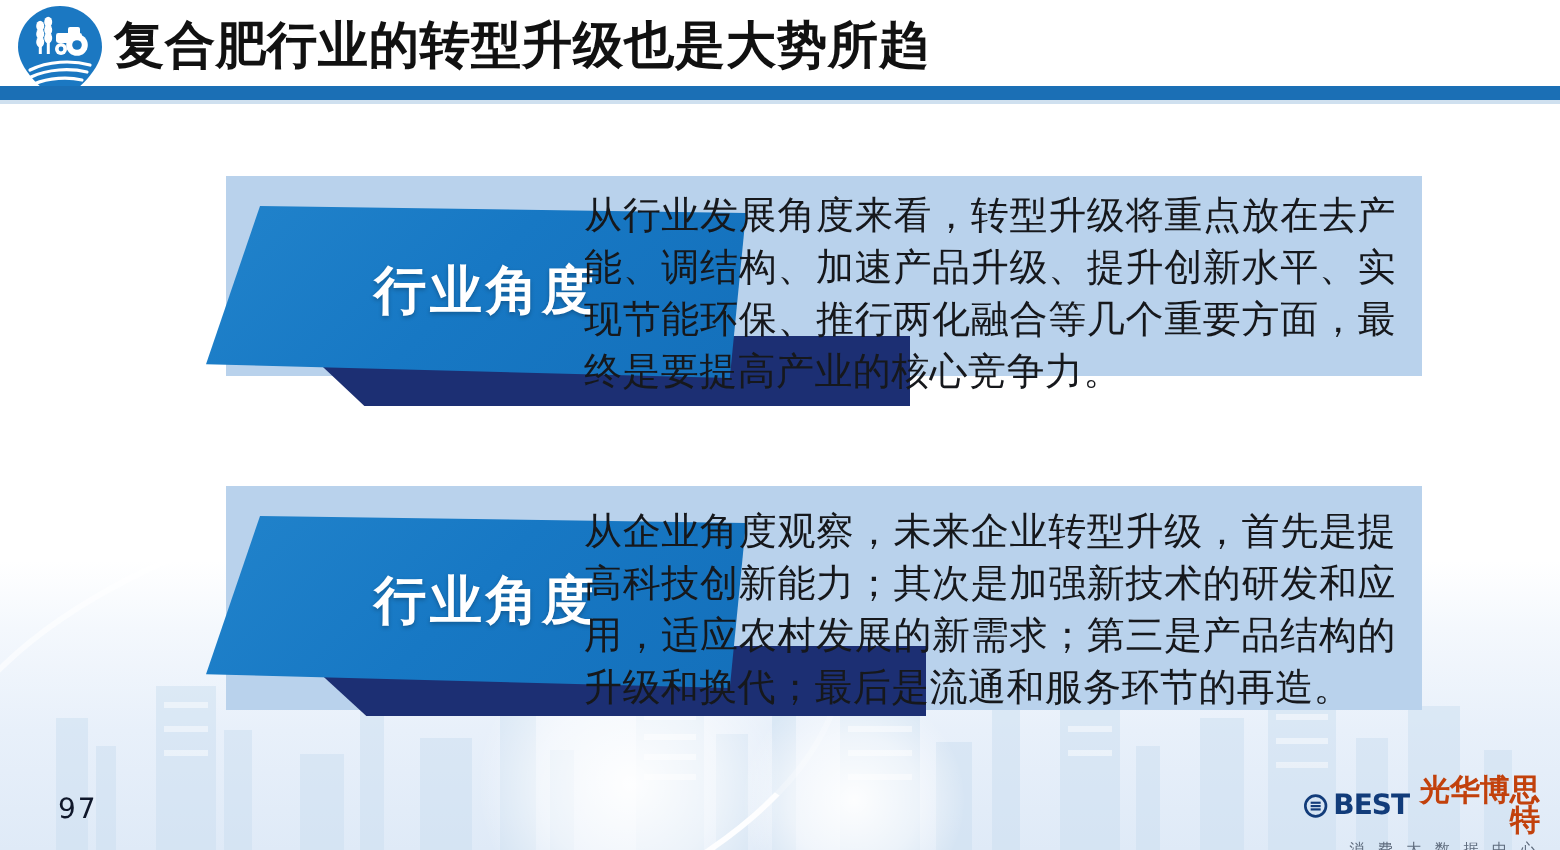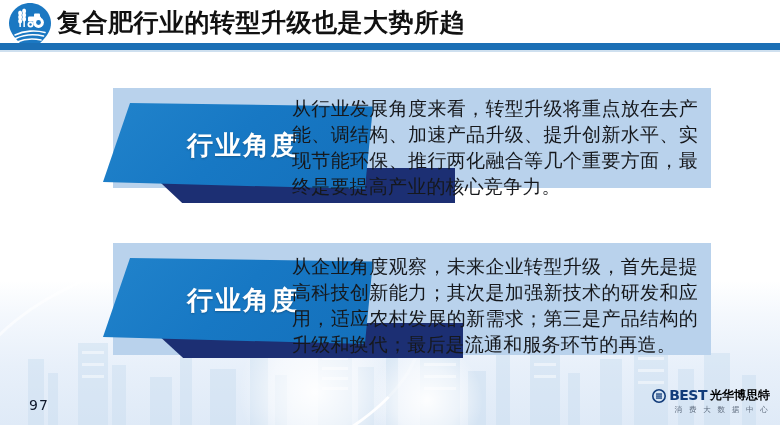--- a/index.html
+++ b/index.html
@@ -201,23 +201,23 @@
     vertical-align: middle;
   }
   .brand-en {
     font-size: 14px;
     font-weight: bold;
     color: #123c7a;
     letter-spacing: -.5px;
     line-height: 15px;
   }
   .brand-cn {
-    font-size: 12px;
+    font-size: 15px;
     font-weight: bold;
-    color: #000000;
+    color: #c2410c;
     letter-spacing: 0px;
     line-height: 15px;
   }
   .brand-sub {
     font-size: 7.5px;
     color: #5e6b7d;
     letter-spacing: 2.2px;
     line-height: 11px;
     margin-top: 1px;
     white-space: nowrap;

